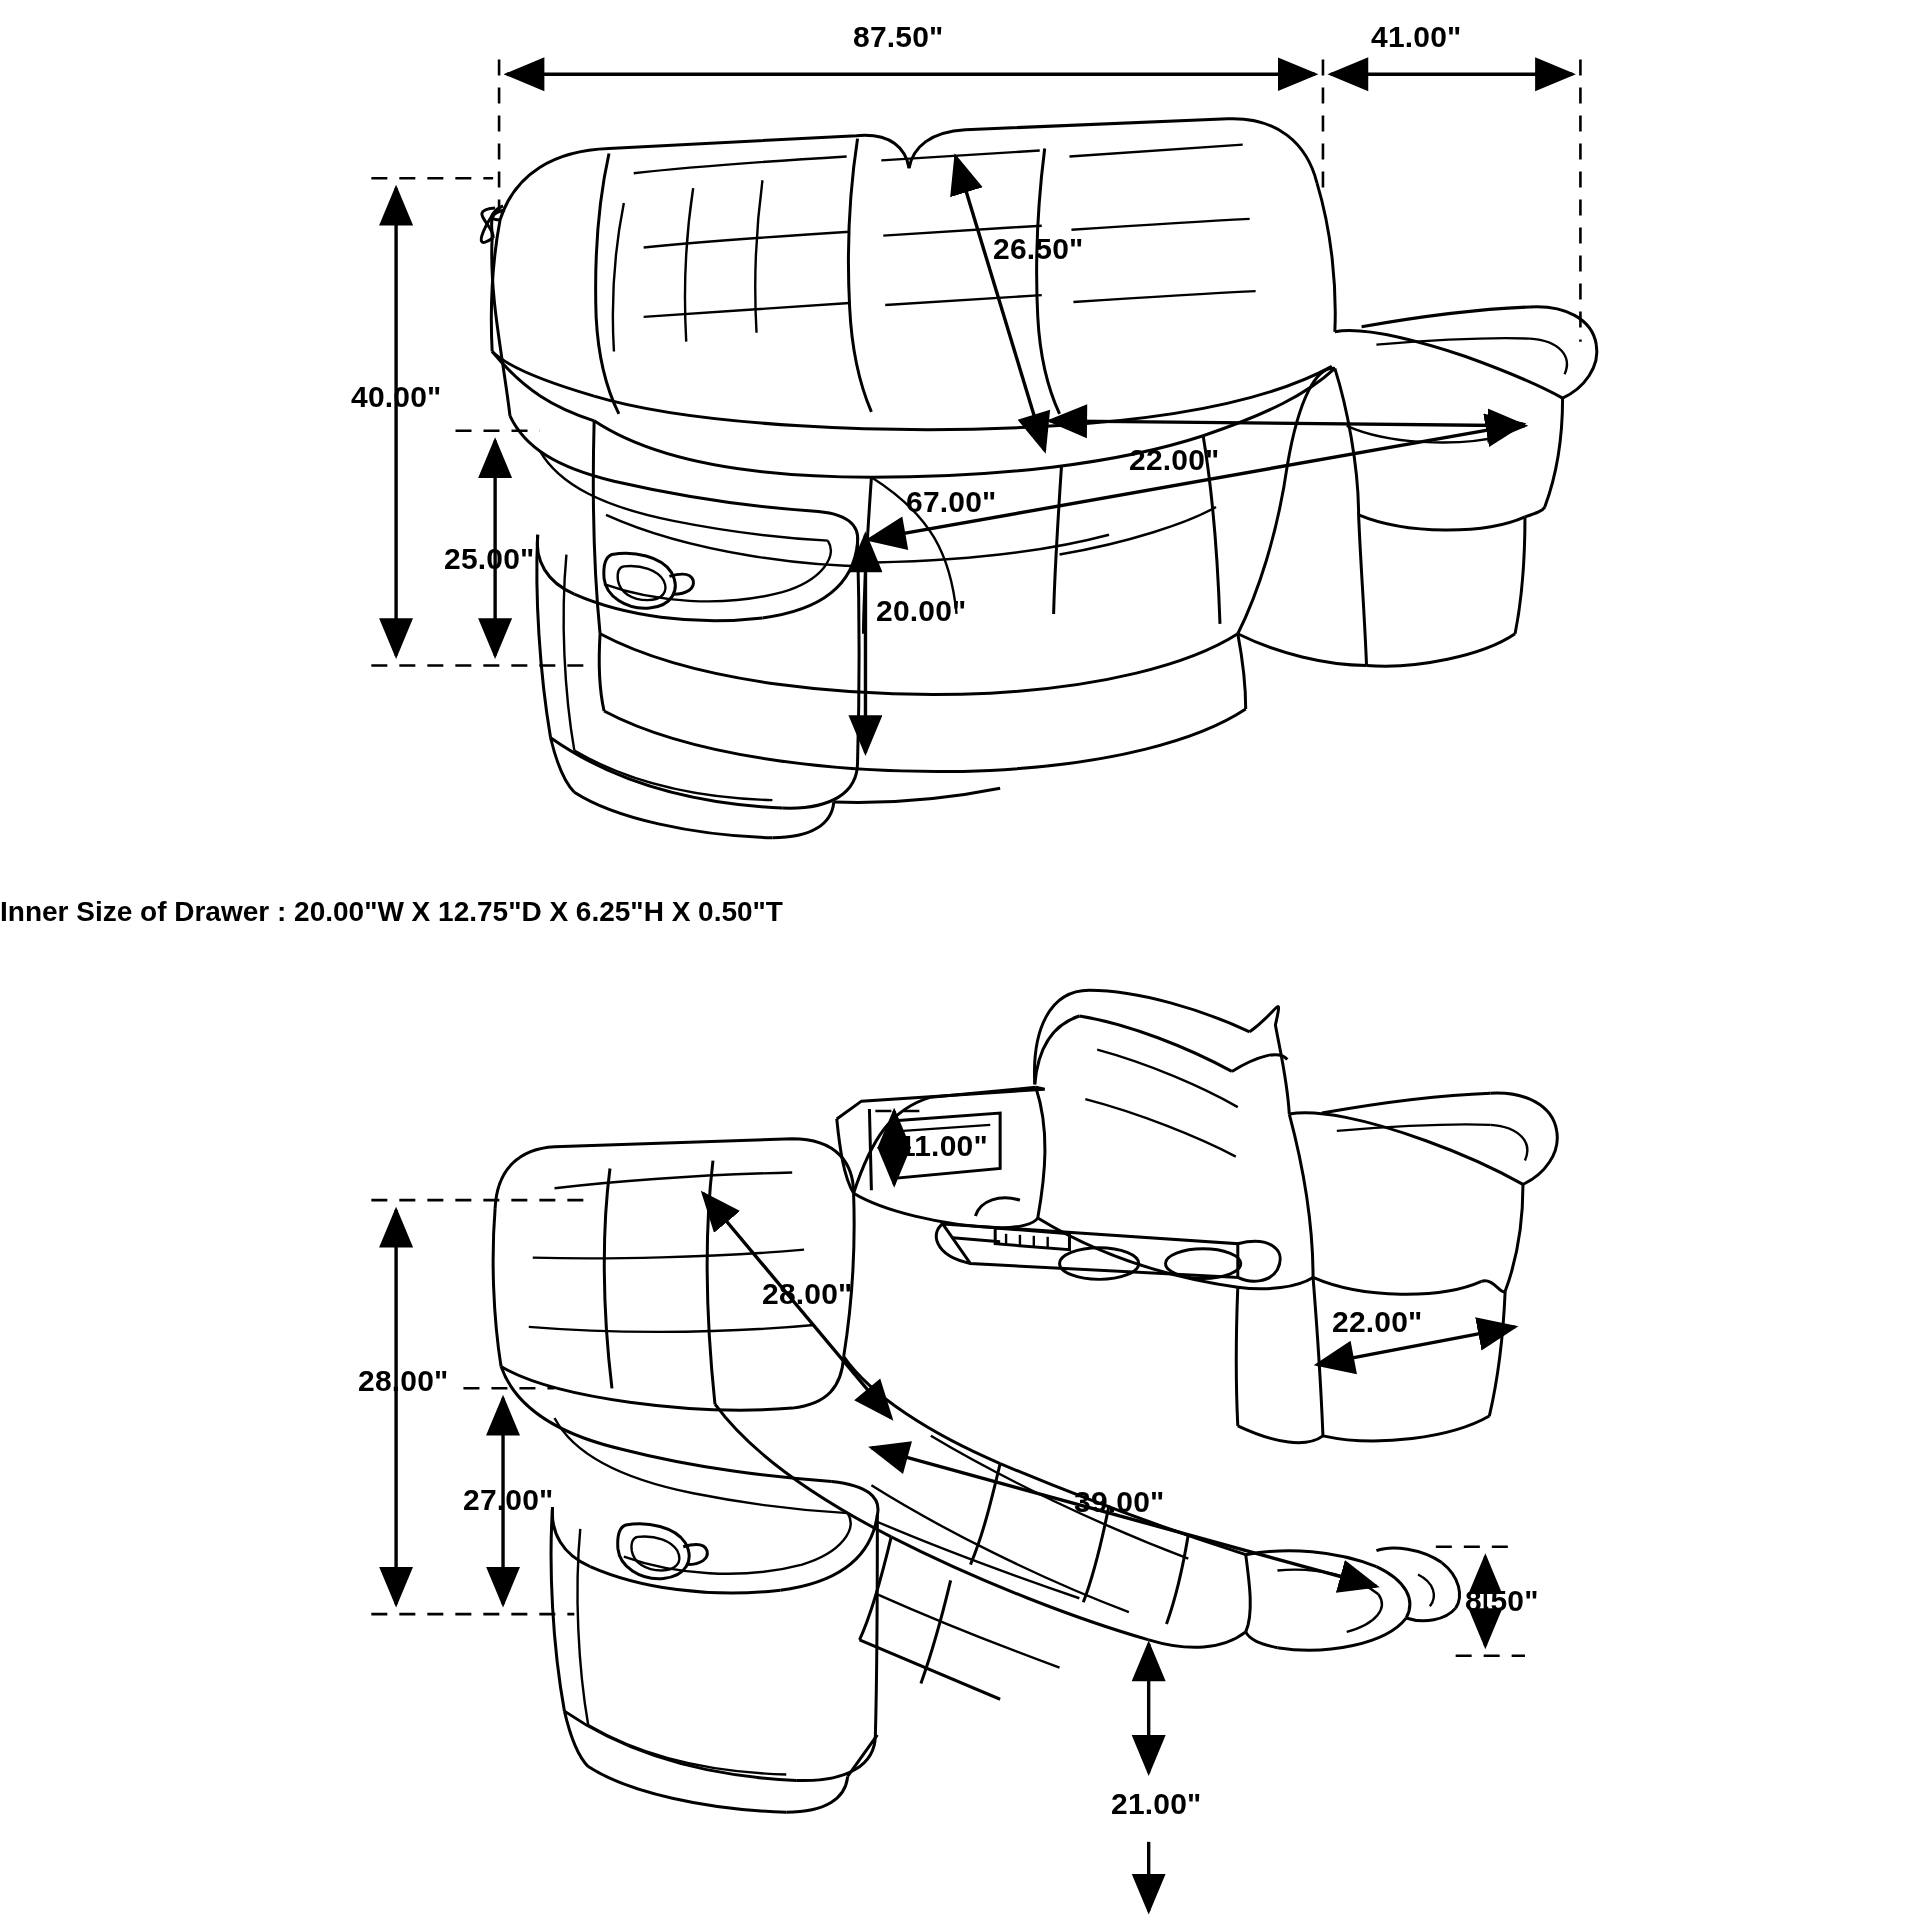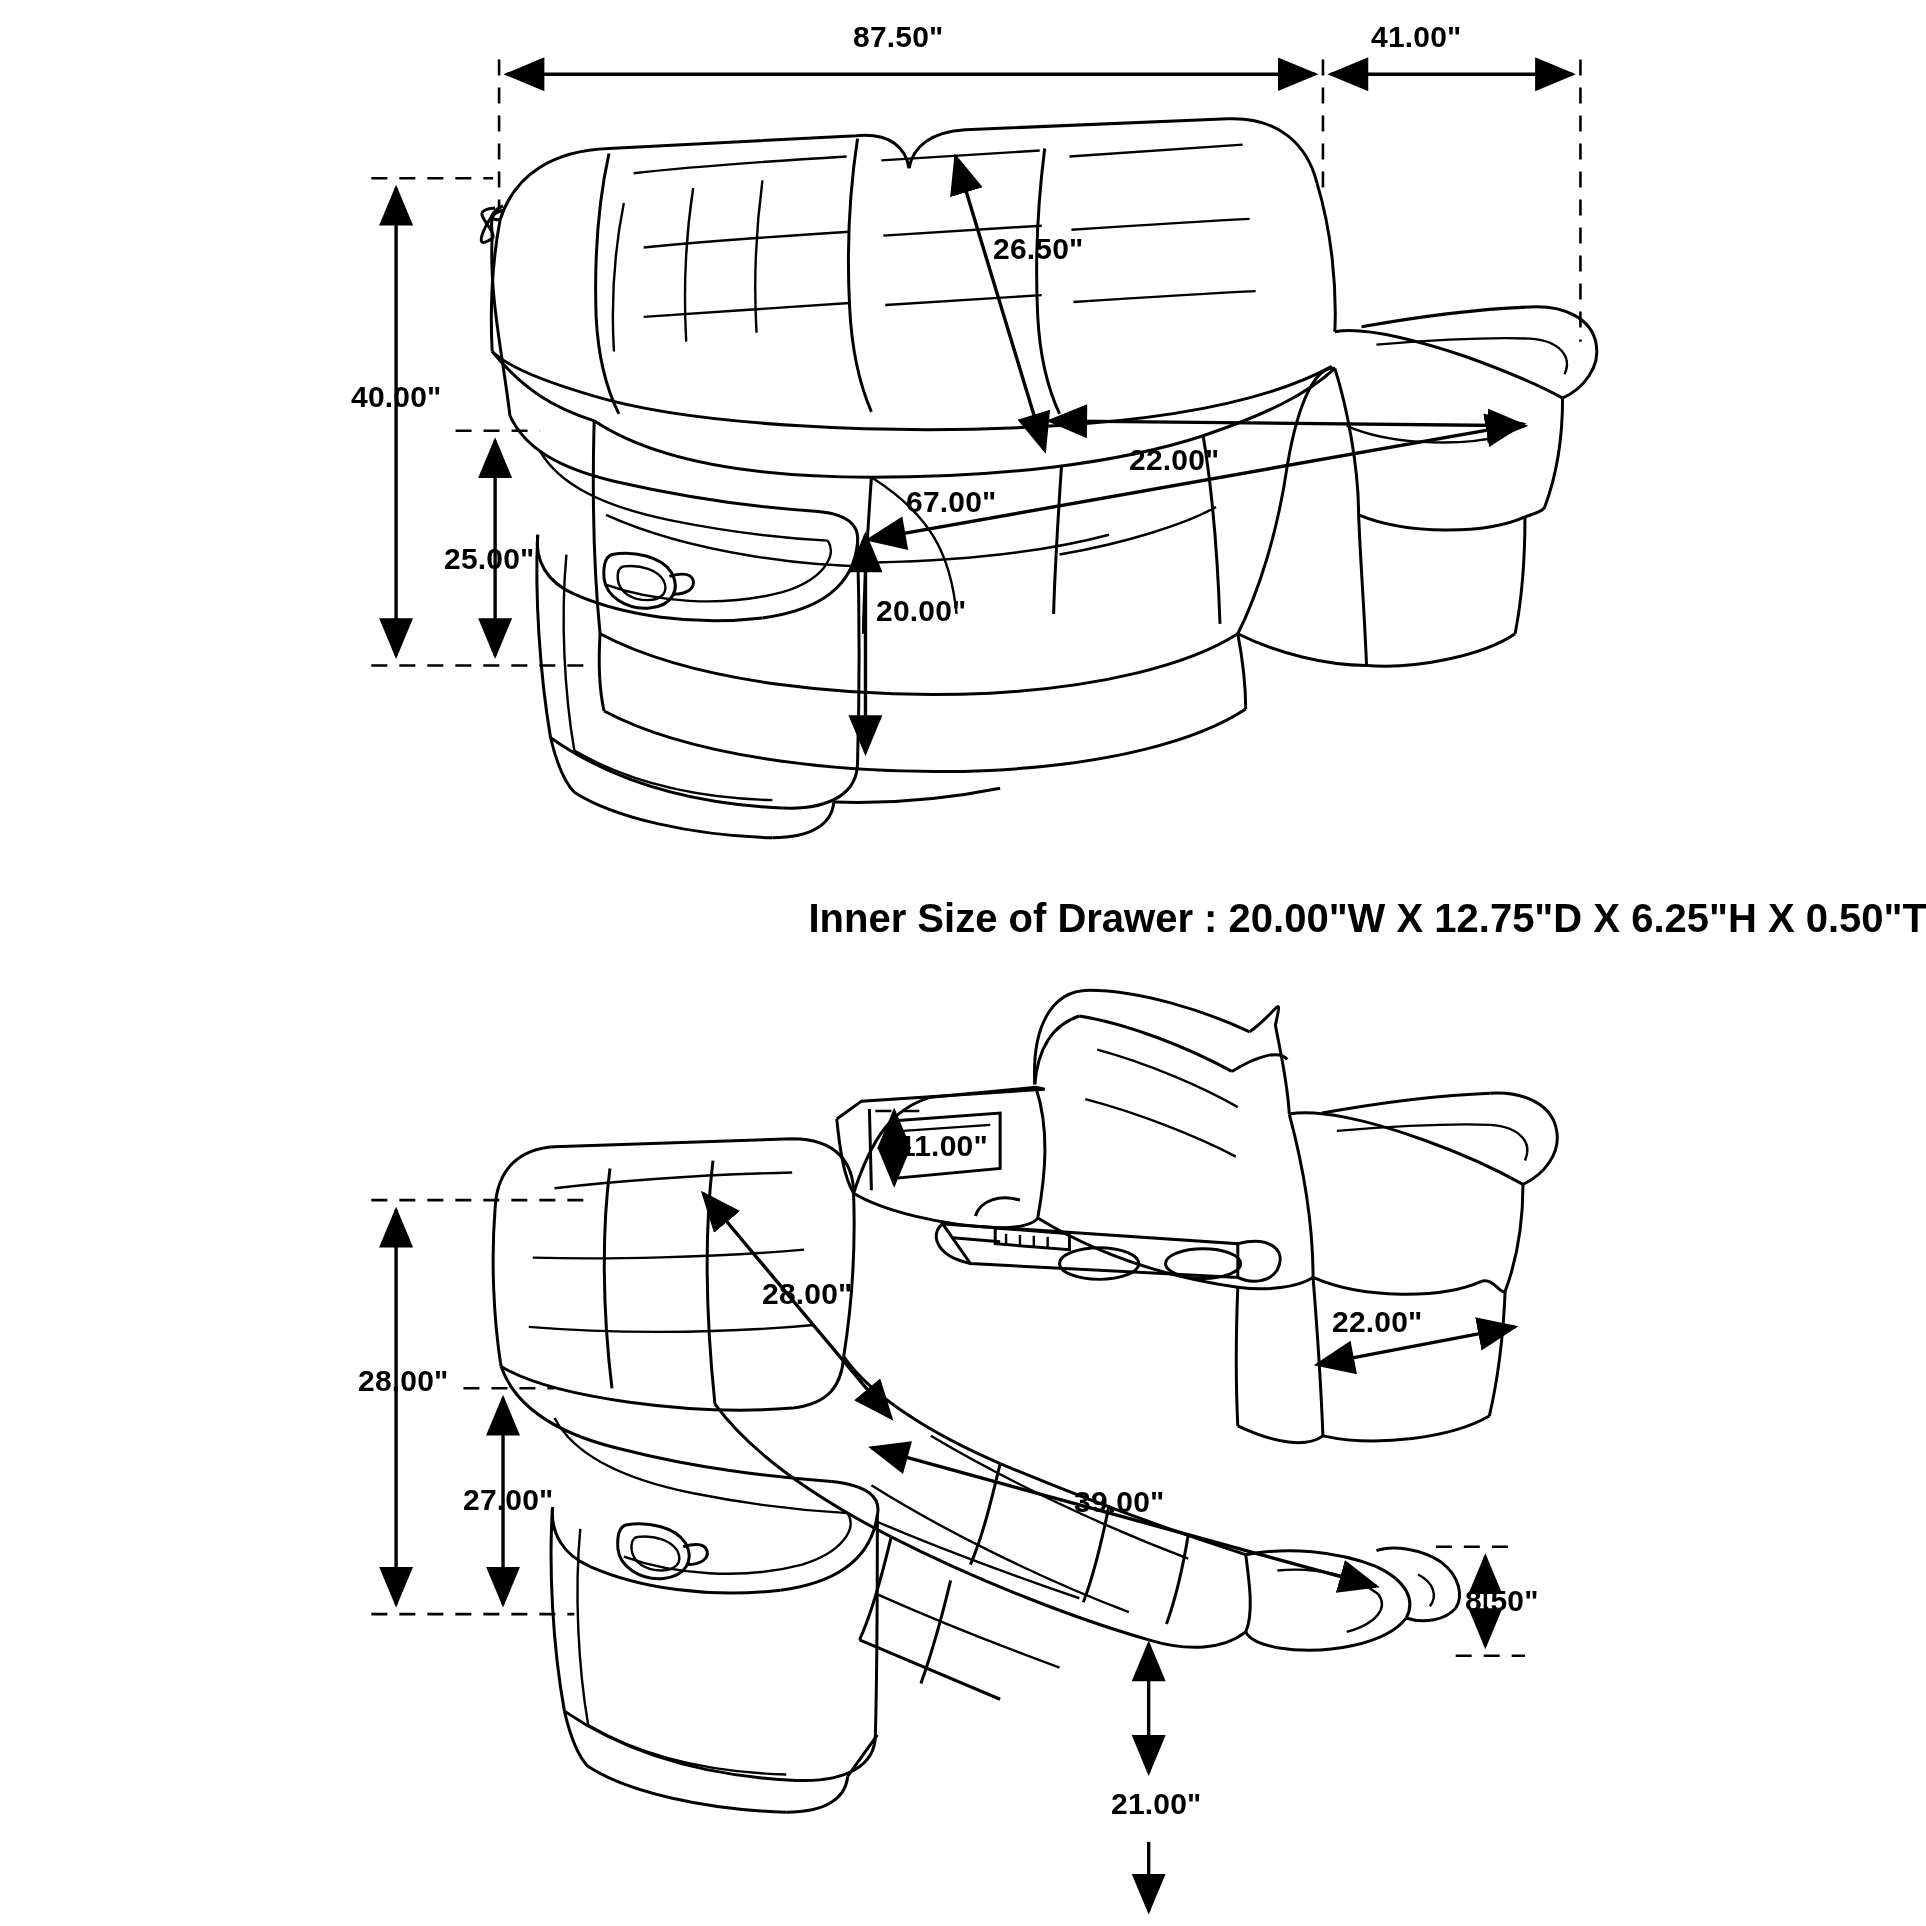--- a/index.html
+++ b/index.html
@@ -32,24 +32,24 @@
     font-weight: bold;
     font-size: 30px;
     color: #000;
     white-space: nowrap;
     letter-spacing: 0.2px;
   }
   .drawer-note {
     position: absolute;
     left: 0;
     width: 100%;
-    text-align: right;
+    text-align: left;
     font-family: "Liberation Sans", sans-serif;
     font-weight: bold;
-    font-size: 40px;
+    font-size: 28px;
     color: #000;
     white-space: nowrap;
   }
   svg line, svg path, svg polyline, svg polygon {
     vector-effect: non-scaling-stroke;
   }
   .ln { stroke: #000; stroke-width: 3; fill: none; }
   .ln-thin { stroke: #000; stroke-width: 2.4; fill: none; }
   .dash { stroke: #000; stroke-width: 2.6; fill: none; stroke-dasharray: 16 12; }
   .arrow { stroke: #000; stroke-width: 3.4; fill: none; }

